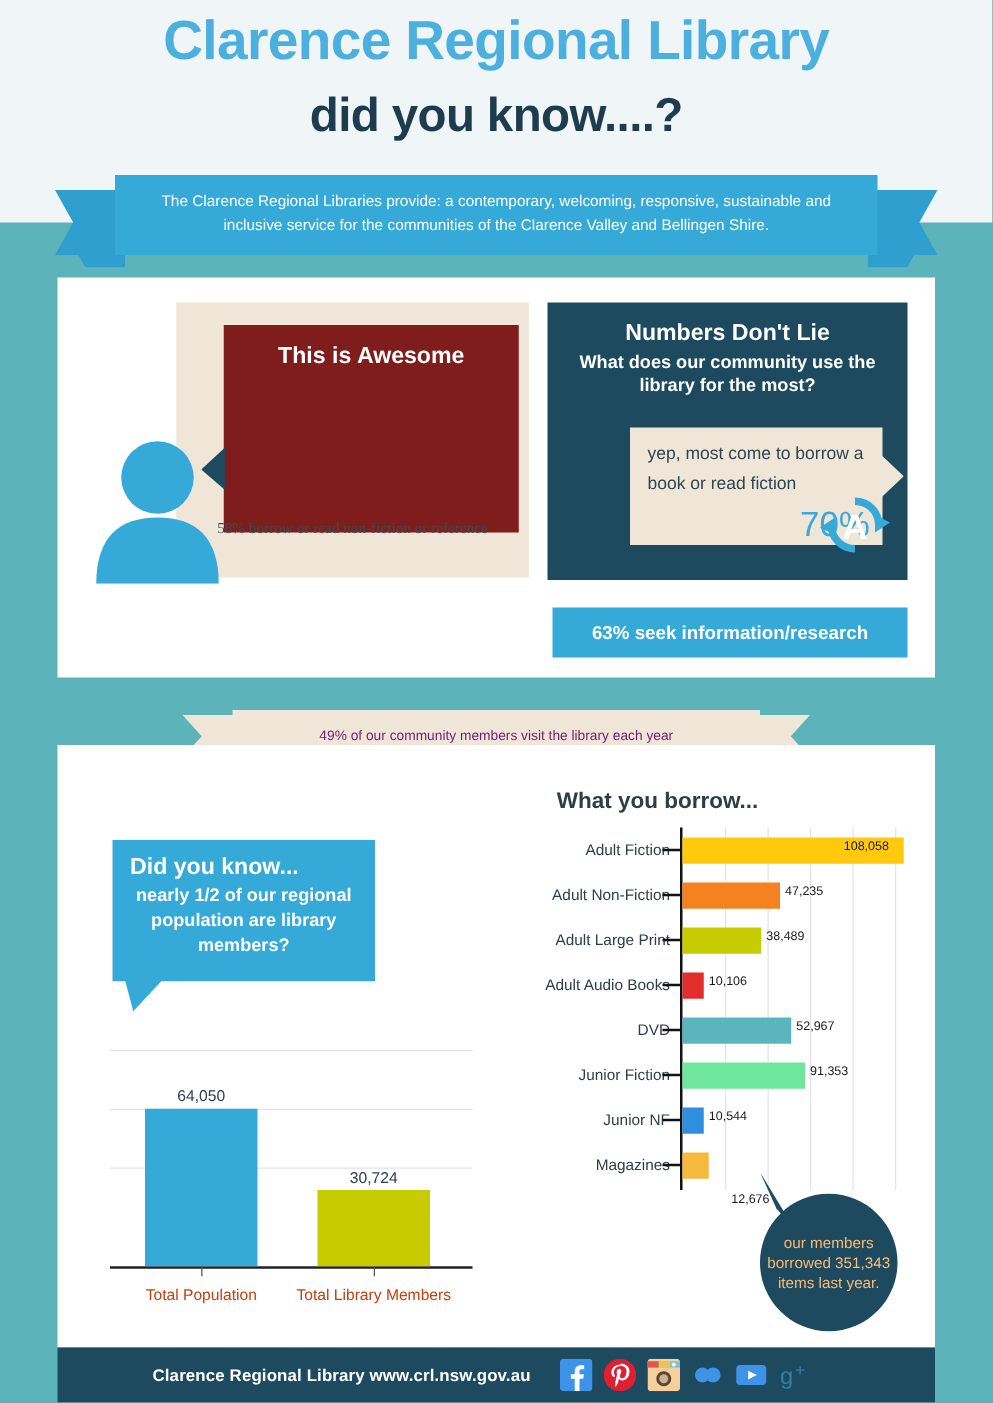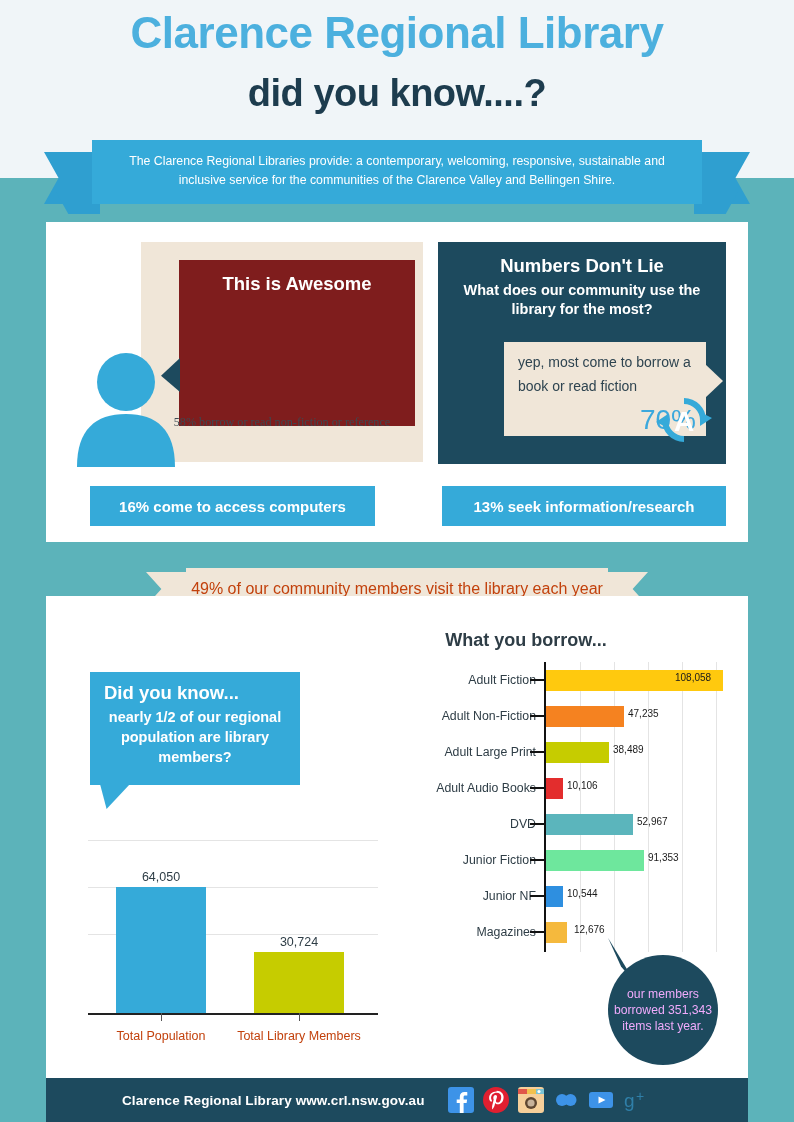--- a/index.html
+++ b/index.html
@@ -109,21 +109,21 @@
   
   #ribbon2-wrap { position: absolute; left: 0; top: 568px; width: 794px; height: 52px; }
   .r2-tail-l, .r2-tail-r { position: absolute; top: 4px; width: 48px; height: 34px; background: #f0e6d8; }
   .r2-tail-l { left: 146px; clip-path: polygon(0 0, 100% 0, 100% 100%, 0 100%, 32% 50%); }
   .r2-tail-r { right: 146px; clip-path: polygon(0 0, 100% 0, 68% 50%, 100% 100%, 0 100%); }
   .r2-fold-l, .r2-fold-r { position: absolute; top: 34px; width: 38px; height: 18px; background: #f0e6d8; }
   .r2-fold-l { left: 156px; clip-path: polygon(0 0, 100% 0, 100% 100%, 30% 100%); }
   .r2-fold-r { right: 156px; clip-path: polygon(0 0, 100% 0, 70% 100%, 0 100%); }
   #ribbon2-main {
     position: absolute; left: 186px; top: 0; width: 422px; height: 42px;
-    background: #f0e6d8; color: #c2410c; font-size: 16px;
+    background: #f0e6d8; color: #701a75; font-size: 11px;
     display: flex; align-items: center; justify-content: center;
   }
 
   
   #panel-two {
     position: absolute; left: 46px; top: 596px; width: 702px; height: 482px;
     background: #ffffff;
   }
   #chart-title {
     position: absolute; left: 340px; top: 34px; width: 280px;
@@ -164,21 +164,21 @@
     text-align: right; font-size: 12.3px; color: #2e3d46; line-height: 14px;
   }
   .btick { position: absolute; left: 136px; top: 17px; width: 14px; height: 2px; background: #111; }
   .bbar { position: absolute; left: 152px; top: 8px; height: 21px; }
   .bval { position: absolute; top: 10px; font-size: 10px; color: #1a1a1a; white-space: nowrap; }
 
   
   #members-bubble {
     position: absolute; left: 608px; top: 955px; width: 110px; height: 110px;
     background: #1d4a5e; border-radius: 50%;
-    color: #f0abfc; font-size: 12.2px; line-height: 16px; text-align: center;
+    color: #fdba74; font-size: 12.2px; line-height: 16px; text-align: center;
     display: flex; align-items: center; justify-content: center;
     z-index: 5;
   }
   #members-bubble-tail {
     position: absolute; left: 602px; top: 938px; width: 34px; height: 46px;
     background: #1d4a5e; z-index: 4;
     clip-path: polygon(100% 100%, 18% 0, 56% 62%);
   }
 
   
@@ -234,22 +234,21 @@
     </div>
     <svg id="auto-icon" viewBox="0 0 56 56">
       <path d="M28 6 A22 22 0 0 1 50 28 L44 28 A16 16 0 0 0 28 12 Z" fill="#35aad9"></path>
       <path d="M28 50 A22 22 0 0 1 6 28 L12 28 A16 16 0 0 0 28 44 Z" fill="#35aad9"></path>
       <path d="M44 20 L56 26 L44 34 Z" fill="#35aad9"></path>
       <path d="M12 36 L0 30 L12 22 Z" fill="#35aad9"></path>
       <text x="28" y="39" font-family="Liberation Sans, sans-serif" font-size="28" font-weight="700" fill="#ffffff" text-anchor="middle">A</text>
     </svg>
   </div>
 
-  <div class="pill" id="pill-computers">16% come to access computers</div>
-  <div class="pill" id="pill-research">13% seek information/research</div>
+  <div class="pill" id="pill-research">63% seek information/research</div>
 </div>
 
 <div id="ribbon2-wrap">
   <div class="r2-tail-l"></div>
   <div class="r2-tail-r"></div>
   <div class="r2-fold-l"></div>
   <div class="r2-fold-r"></div>
   <div id="ribbon2-main">49% of our community members visit the library each year</div>
 </div>
 
@@ -323,21 +322,21 @@
       <div class="brow" style="top: 216px;">
         <div class="blabel">Junior NF</div>
         <div class="btick"></div>
         <div class="bbar" style="width: 17px; background: rgb(46, 143, 224);"></div>
         <div class="bval" style="left: 173px;">10,544</div>
       </div>
       <div class="brow" style="top: 252px;">
         <div class="blabel">Magazines</div>
         <div class="btick"></div>
         <div class="bbar" style="width: 21px; background: rgb(245, 185, 61);"></div>
-        <div class="bval" style="left: 180px;">12,676</div>
+        <div class="bval" style="left: 191px; margin-top: 30px;">12,676</div>
       </div>
     </div>
 </div>
 
 <div id="members-bubble-tail"></div>
 <div id="members-bubble">
   <span>our members borrowed 351,343 items last year.</span>
 </div>
 
 <div id="footer">

